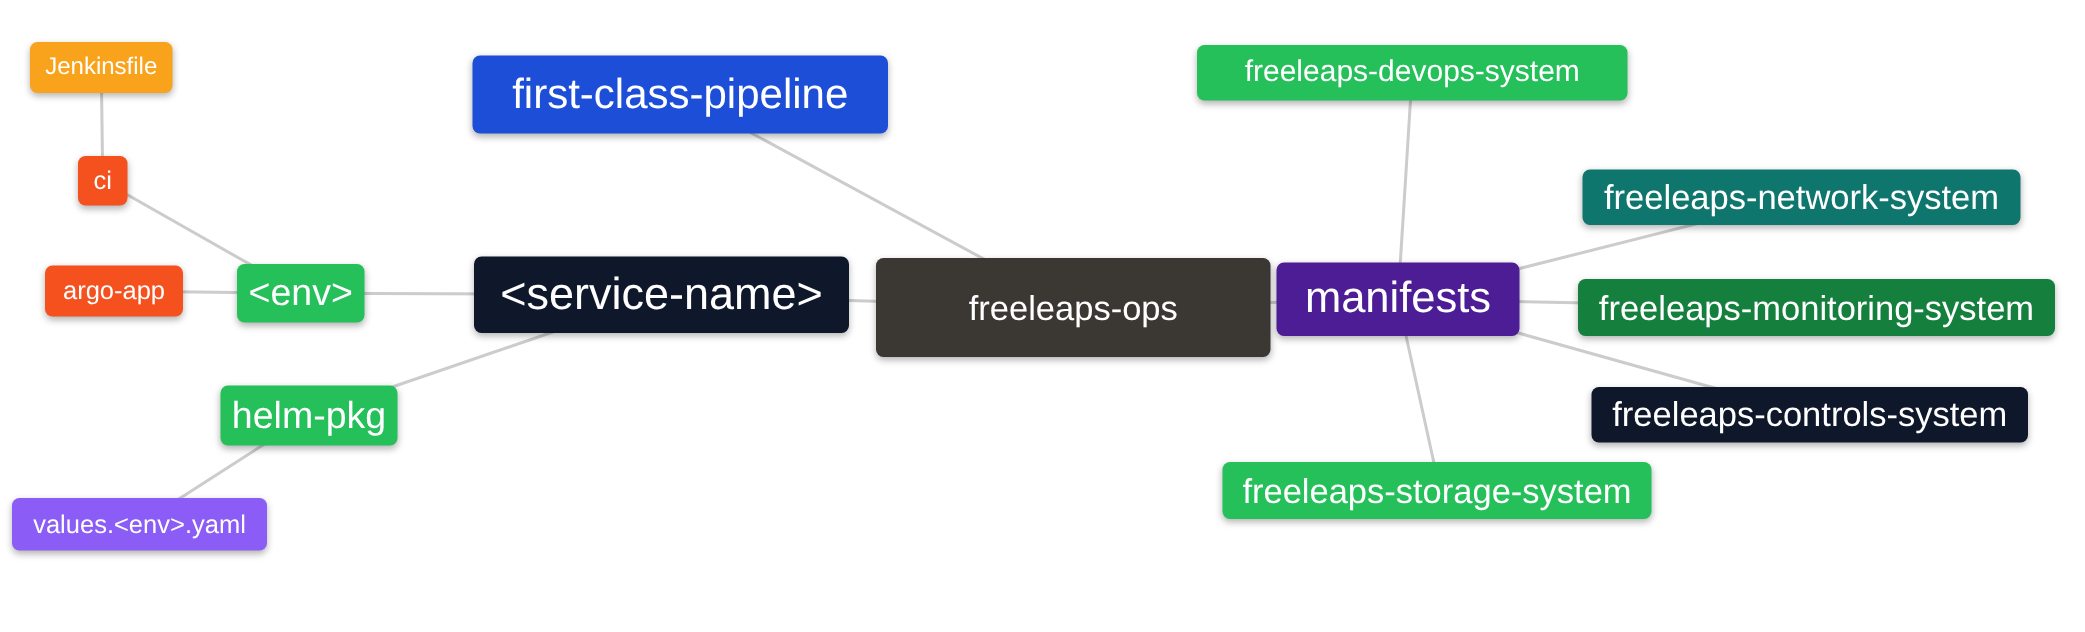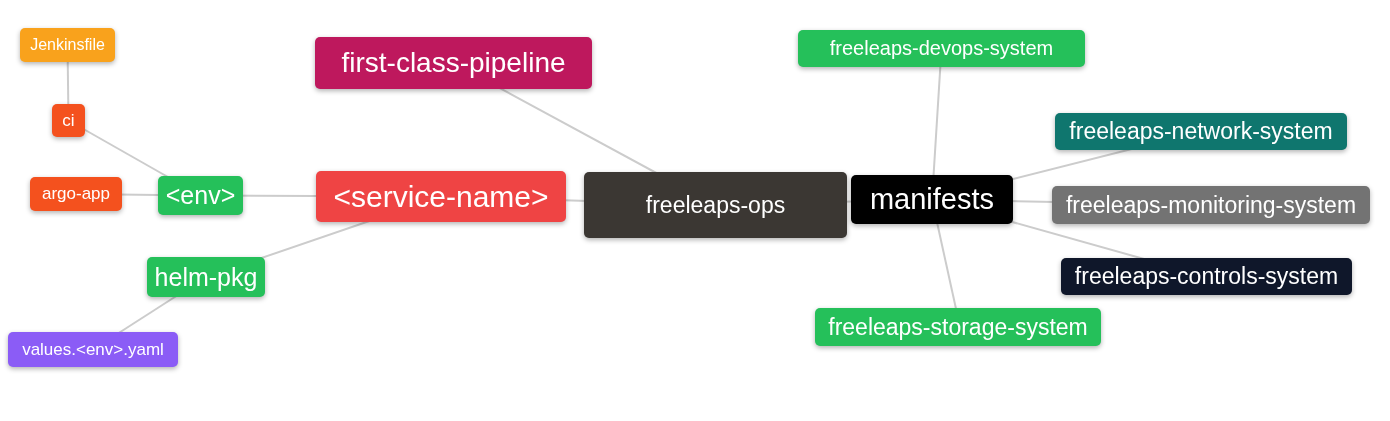--- a/index.html
+++ b/index.html
@@ -62,23 +62,23 @@
       <line x1="932" y1="199.5" x2="1206.5" y2="276.5" stroke="#cccccc"></line>
       <line x1="932" y1="199.5" x2="960" y2="327" stroke="#cccccc"></line>
     </svg>
   <div>
       <div class="node" style="left: 20px; top: 28px; width: 95px; height: 34px; font-size: 16px; background: rgb(249, 162, 28);">Jenkinsfile</div>
       <div class="node" style="left: 52px; top: 104px; width: 33px; height: 33px; font-size: 17px; background: rgb(244, 81, 30);">ci</div>
       <div class="node" style="left: 30px; top: 177px; width: 92px; height: 34px; font-size: 17px; background: rgb(244, 81, 30); text-align: center;">argo-app</div>
       <div class="node" style="left: 158px; top: 176px; width: 85px; height: 39px; font-size: 25px; background: rgb(37, 192, 90);">&lt;env&gt;</div>
       <div class="node" style="left: 147px; top: 257px; width: 118px; height: 40px; font-size: 25px; background: rgb(37, 192, 90);">helm-pkg</div>
       <div class="node" style="left: 8px; top: 332px; width: 170px; height: 35px; font-size: 17px; background: #8b5cf6;">values.&lt;env&gt;.yaml</div>
-      <div class="node" style="left: 315px; top: 37px; width: 277px; height: 52px; font-size: 28px; background: #be185d;">first-class-pipeline</div>
-      <div class="node" style="left: 316px; top: 171px; width: 250px; height: 51px; font-size: 30px; background: #ef4444;">&lt;service-name&gt;</div>
+      <div class="node" style="left: 315px; top: 37px; width: 277px; height: 52px; font-size: 28px; background: #1d4ed8;">first-class-pipeline</div>
+      <div class="node" style="left: 316px; top: 171px; width: 250px; height: 51px; font-size: 30px; background: #0f172a;">&lt;service-name&gt;</div>
       <div class="node" style="left: 584px; top: 172px; width: 263px; height: 66px; font-size: 23px; background: rgb(59, 55, 51);">freeleaps-ops</div>
-      <div class="node" style="left: 851px; top: 175px; width: 162px; height: 49px; font-size: 29px; background: #000000;">manifests</div>
+      <div class="node" style="left: 851px; top: 175px; width: 162px; height: 49px; font-size: 29px; background: #4c1d95;">manifests</div>
       <div class="node" style="left: 798px; top: 30px; width: 287px; height: 37px; font-size: 20px; background: rgb(37, 192, 90);">freeleaps-devops-system</div>
       <div class="node" style="left: 1055px; top: 113px; width: 292px; height: 37px; font-size: 23px; background: #0f766e;">freeleaps-network-system</div>
-      <div class="node" style="left: 1052px; top: 186px; width: 318px; height: 38px; font-size: 23px; background: #737373;">freeleaps-monitoring-system</div>
+      <div class="node" style="left: 1052px; top: 186px; width: 318px; height: 38px; font-size: 23px; background: #15803d;">freeleaps-monitoring-system</div>
       <div class="node" style="left: 1061px; top: 258px; width: 291px; height: 37px; font-size: 23px; background: #0f172a;">freeleaps-controls-system</div>
       <div class="node" style="left: 815px; top: 308px; width: 286px; height: 38px; font-size: 23px; background: rgb(37, 192, 90);">freeleaps-storage-system</div>
     </div>
 </div>
 
 </body></html>

